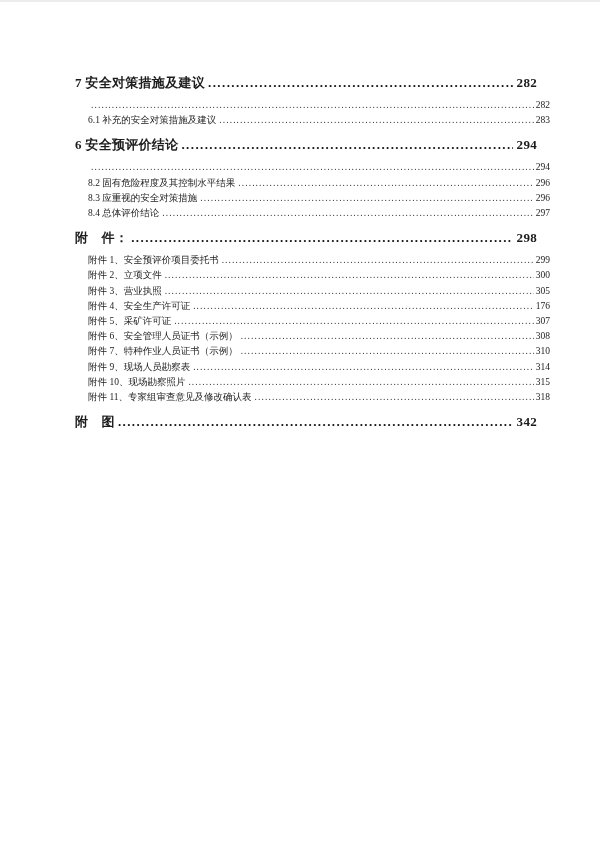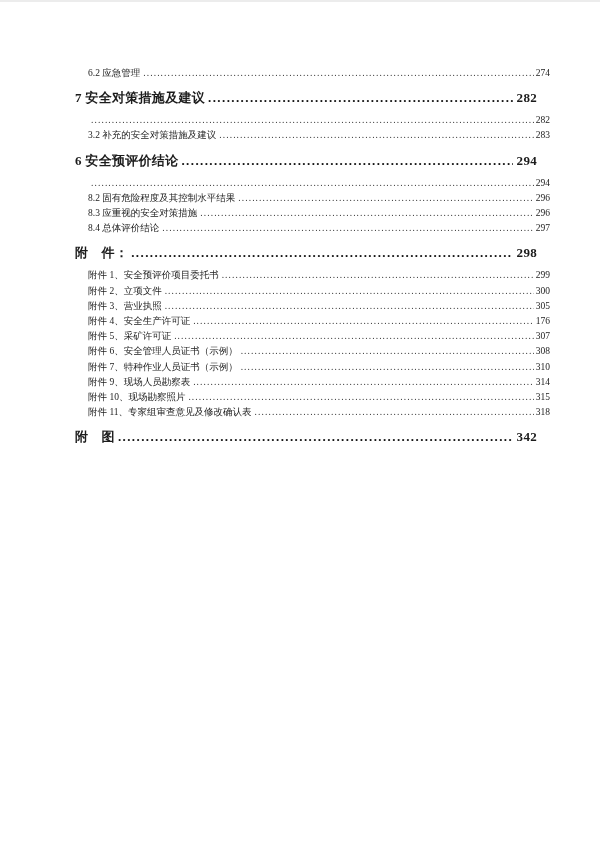--- a/index.html
+++ b/index.html
@@ -70,36 +70,31 @@
   }
   .lvl1 .toc-page-num {
     padding-left: 2px;
   }
 </style>
 </head>
 <body>
 
 <div class="page">
   <div class="toc-list">
-      <div class="toc-row lvl2">
-    <span class="toc-label">6.2 应急管理</span>
-    <span class="dots"></span>
-    <span class="toc-page-num">274</span>
-  </div>
       <div class="toc-row lvl1">
     <span class="toc-label">7 安全对策措施及建议</span>
     <span class="dots"></span>
     <span class="toc-page-num">282</span>
   </div>
       <div class="toc-row lvl2">
     <span class="dots"></span>
     <span class="toc-page-num">282</span>
   </div>
       <div class="toc-row lvl2">
-    <span class="toc-label">3.2 补充的安全对策措施及建议</span>
+    <span class="toc-label">6.1 补充的安全对策措施及建议</span>
     <span class="dots"></span>
     <span class="toc-page-num">283</span>
   </div>
       <div class="toc-row lvl1">
     <span class="toc-label">6 安全预评价结论</span>
     <span class="dots"></span>
     <span class="toc-page-num">294</span>
   </div>
       <div class="toc-row lvl2">
     <span class="dots"></span>

